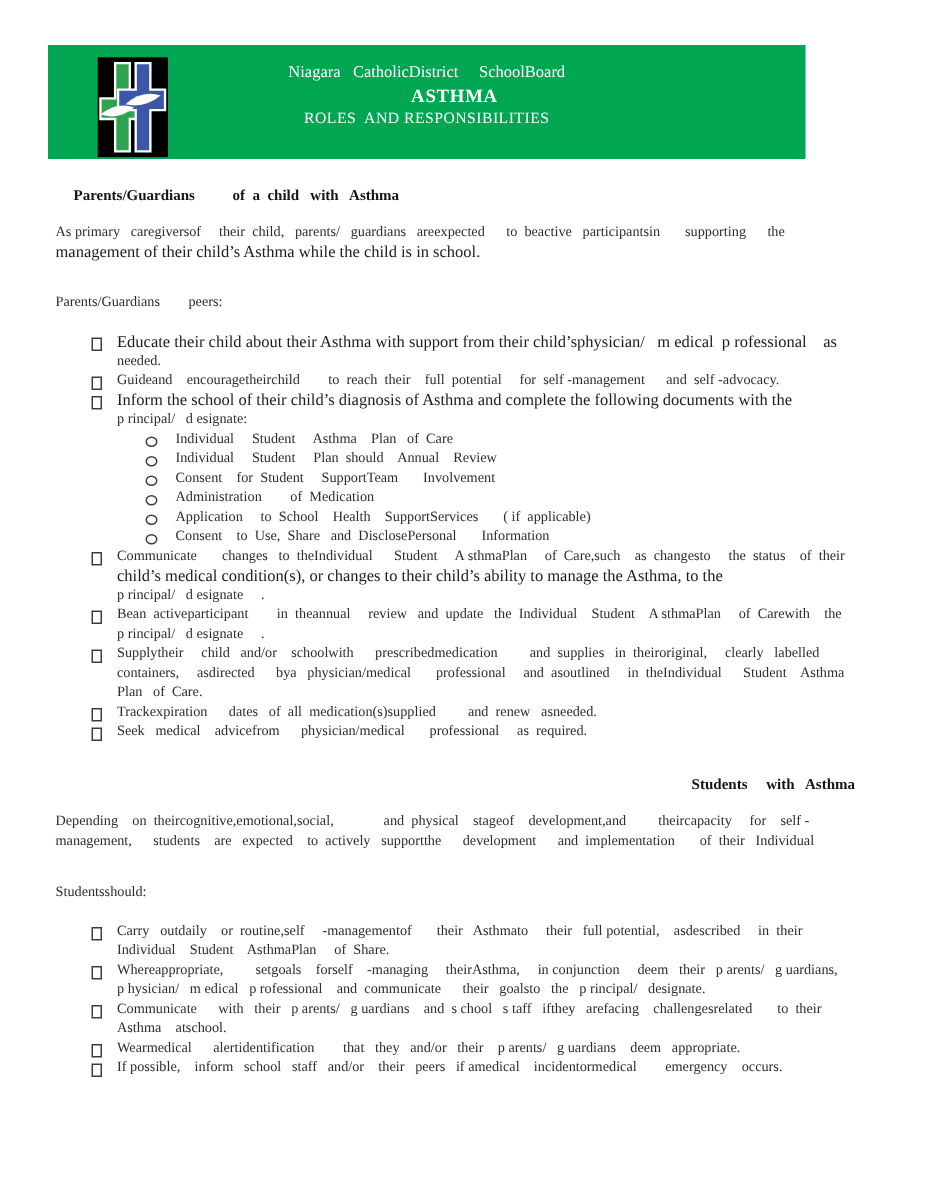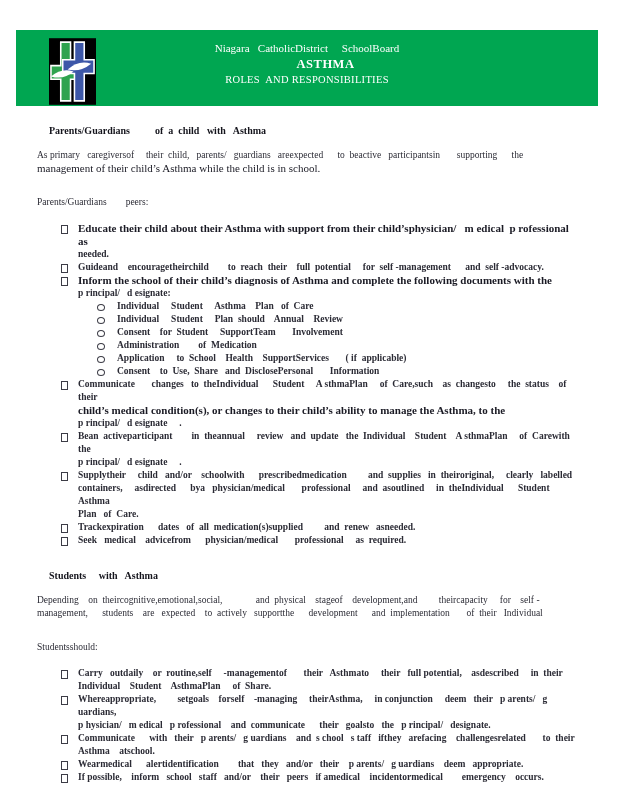--- a/index.html
+++ b/index.html
@@ -5,22 +5,22 @@
   html,body{margin:0;padding:0;background:#ffffff;}
   .page{
     position:relative;
     width:618px;height:800px;
     background:#ffffff;
     font-family:"Liberation Serif","DejaVu Serif",serif;
     overflow:hidden;
   }
   
   .banner{
-    position:absolute;left:16px;top:30px;
-    width:582px;height:76px;
+    position:absolute;left:32px;top:30px;
+    width:505px;height:76px;
     background:#00A651;
   }
   .logo{
     position:absolute;left:33px;top:8px;
     width:47px;height:67px;display:block;
   }
   .header-text{
     position:absolute;left:0;top:11px;width:100%;
     text-align:center;color:#ffffff;
   }
@@ -31,30 +31,30 @@
   .doc-body{
     position:absolute;left:37px;top:112px;width:545px;
     color:#2b2b35;
   }
   .line{display:block;white-space:pre-wrap;font-size:9.5px;line-height:13px;filter:blur(.28px);}
   .line.lg{font-size:11px;color:#1a1a24;filter:none;}
   .sec-heading{
     margin:12px;font-size:10px;font-weight:bold;color:#14141c;
     white-space:pre-wrap;line-height:13px;filter:blur(.2px);
   }
-  .sec-heading.second{margin-top:22px;}
+  .sec-heading.second{margin-top:22px;text-align:right;}
   .para{margin:0;}
   .lead{margin:21px 0 0 0;font-size:9.5px;line-height:13px;white-space:pre-wrap;filter:blur(.28px);}
   ul.blist{list-style:none;margin:13px 0 0 0;padding:0;}
   ul.blist > li{display:flex;align-items:flex-start;}
   .m-sq{
     flex:none;width:5px;height:7px;margin:3px 10px 0 24px;
     border:1px solid #3c3c46;background:transparent;
   }
-  .lines{flex:1;min-width:0;font-weight:bold;}
+  .lines{flex:1;min-width:0;}
   ul.sublist{list-style:none;margin:0;padding:0;}
   ul.sublist > li{display:flex;align-items:flex-start;}
   .m-ci{
     flex:none;width:6px;height:5px;margin:4px 12px 0 19px;
     border:1px solid #3c3c46;border-radius:50%;background:transparent;
   }
 </style>
 </head>
 <body>
 

